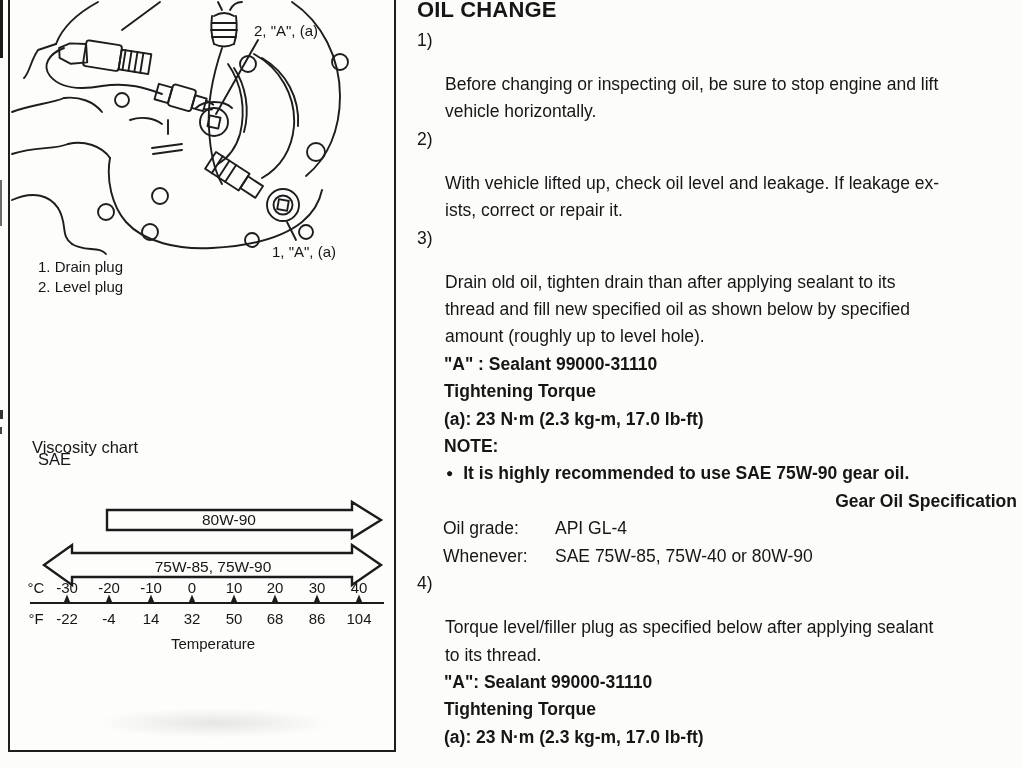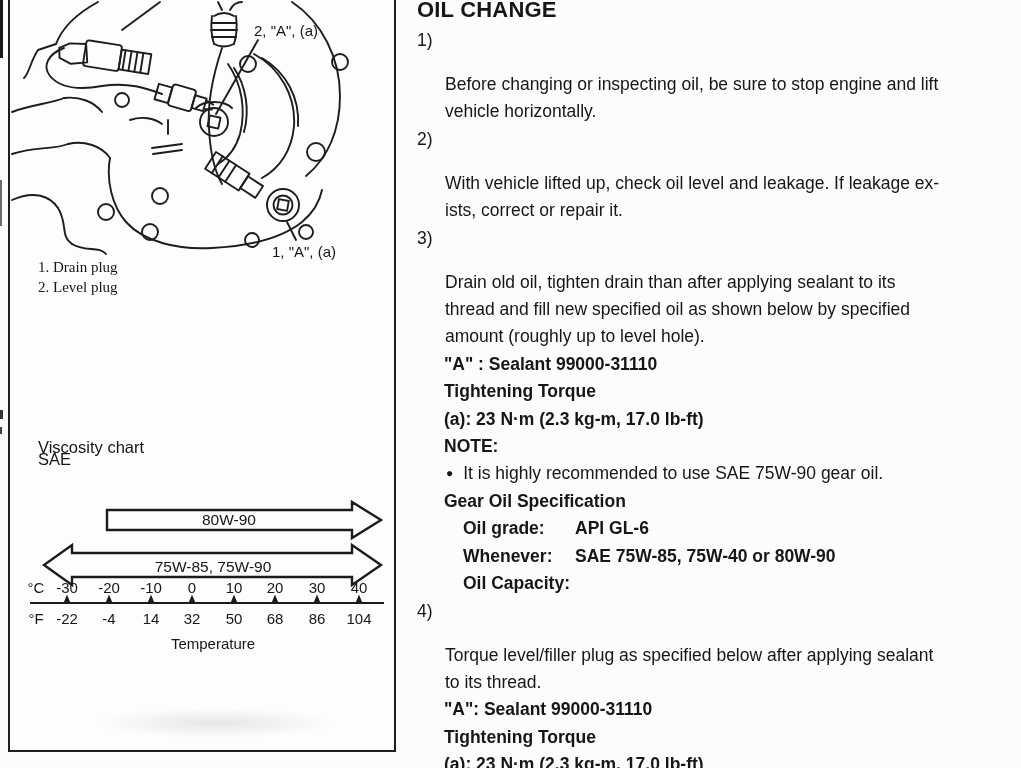--- a/index.html
+++ b/index.html
@@ -11,36 +11,36 @@
   .diagram{position:absolute;left:10px;top:0px;}
   .chart{position:absolute;left:10px;top:490px;}
   .diagram path,.diagram rect,.diagram circle,.diagram line,.diagram ellipse{
       fill:none;stroke:#1d1d1d;stroke-width:1.9;stroke-linecap:round;stroke-linejoin:round;}
   .diagram text,.chart text{fill:#161616;font-family:"Liberation Sans",sans-serif;font-size:15px;}
   .chart .band{fill:#fdfdfc;stroke:#1b1b1b;stroke-width:2.4;stroke-linejoin:miter;}
   .chart .axis{stroke:#1b1b1b;stroke-width:2;}
   .chart .tick{fill:#1b1b1b;stroke:none;}
   .chart .band-label{font-size:15.5px;text-anchor:middle;}
   .chart .scale-label{text-anchor:middle;}
-  .legend{position:absolute;left:38px;top:257px;font-size:15px;line-height:20px;font-family:Liberation Serif, serif;}
-  .chart-title{position:absolute;left:38px;top:436px;font-size:16.5px;line-height:22px;}
+  .legend{position:absolute;left:38px;top:257px;font-size:15px;line-height:20px;}
+  .chart-title{position:absolute;left:32px;top:436px;font-size:16.5px;line-height:22px;}
   .chart-sub{position:absolute;left:38px;top:448px;font-size:16.5px;line-height:22px;}
   
   .article{position:absolute;left:417px;top:-5px;width:600px;
            font-size:17.5px;line-height:27.4px;}
   .article h1{font-size:22px;line-height:30px;margin:0 0 2px 0;letter-spacing:.2px;font-weight:700;}
   .pre{white-space:pre-line;}
   .step{display:flex;}
   .step .num{width:28px;flex:none;}
   .step .txt{flex:1;margin-top:44px;}
   .sub{margin-left:27px;font-weight:700;}
-  .bullet{margin-left:27px;display:flex;font-weight:400;}
+  .bullet{margin-left:27px;display:flex;font-weight:700;}
   .bullet::before{content:"●";font-size:12px;line-height:27.4px;margin:0 10px 0 2px;}
-  .spec-head{margin-left:27px;font-weight:700;}
-  .spec-row{display:flex;margin-left:46px;font-weight:700;}
+  .spec-head{margin-left:27px;font-weight:700;text-align:right;}
+  .spec-row{display:flex;margin-left:26px;font-weight:400;}
   .spec-row .lab{width:112px;flex:none;}
   
   .mark-a{position:absolute;left:0;top:0;width:3px;height:58px;background:#1a1a1a;}
   .mark-b{position:absolute;left:0;top:180px;width:2px;height:46px;background:#3a3a3a;opacity:.75;}
   .mark-c{position:absolute;left:0;top:410px;width:3px;height:9px;background:#333;}
   .mark-d{position:absolute;left:0;top:427px;width:2px;height:7px;background:#444;}
   .smudge{position:absolute;left:95px;top:708px;width:240px;height:30px;
           background:radial-gradient(ellipse at center,rgba(110,110,110,.16),rgba(110,110,110,0) 70%);}
 </style>
 </head>
@@ -227,28 +227,27 @@
     <div class="sub">NOTE:</div>
 
     <div class="bullet">
       <span class="pre">It is highly recommended to use SAE 75W-90 gear oil.</span>
     </div>
 
     <div class="spec-head">Gear Oil Specification</div>
 
     <div class="spec-row">
       <span class="lab">Oil grade:</span>
-      <span class="val pre">API GL-6</span>
+      <span class="val pre">API GL-4</span>
     </div>
     <div class="spec-row">
       <span class="lab">Whenever:</span>
       <span class="val pre">SAE 75W-85, 75W-40 or 80W-90</span>
     </div>
     <div class="spec-row">
-      <span class="lab">Oil Capacity:</span>
     </div>
 
     <div class="step">
       <span class="num">4)</span>
       <span class="txt pre">Torque level/filler plug as specified below after applying sealant
 to its thread.</span>
     </div>
 
     <div class="sub">"A": Sealant 99000-31110</div>
     <div class="sub">Tightening Torque</div>

